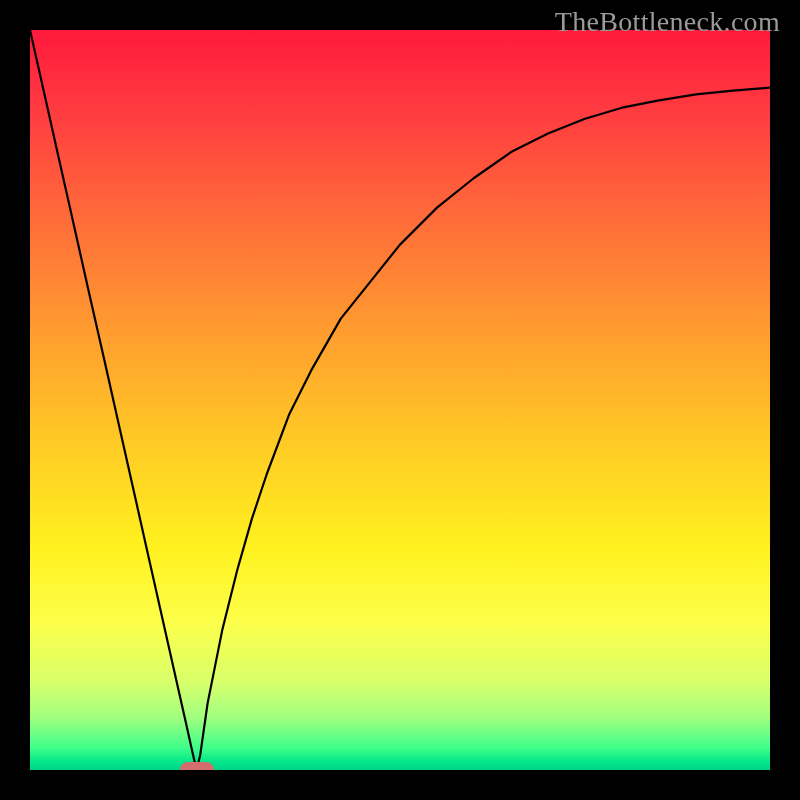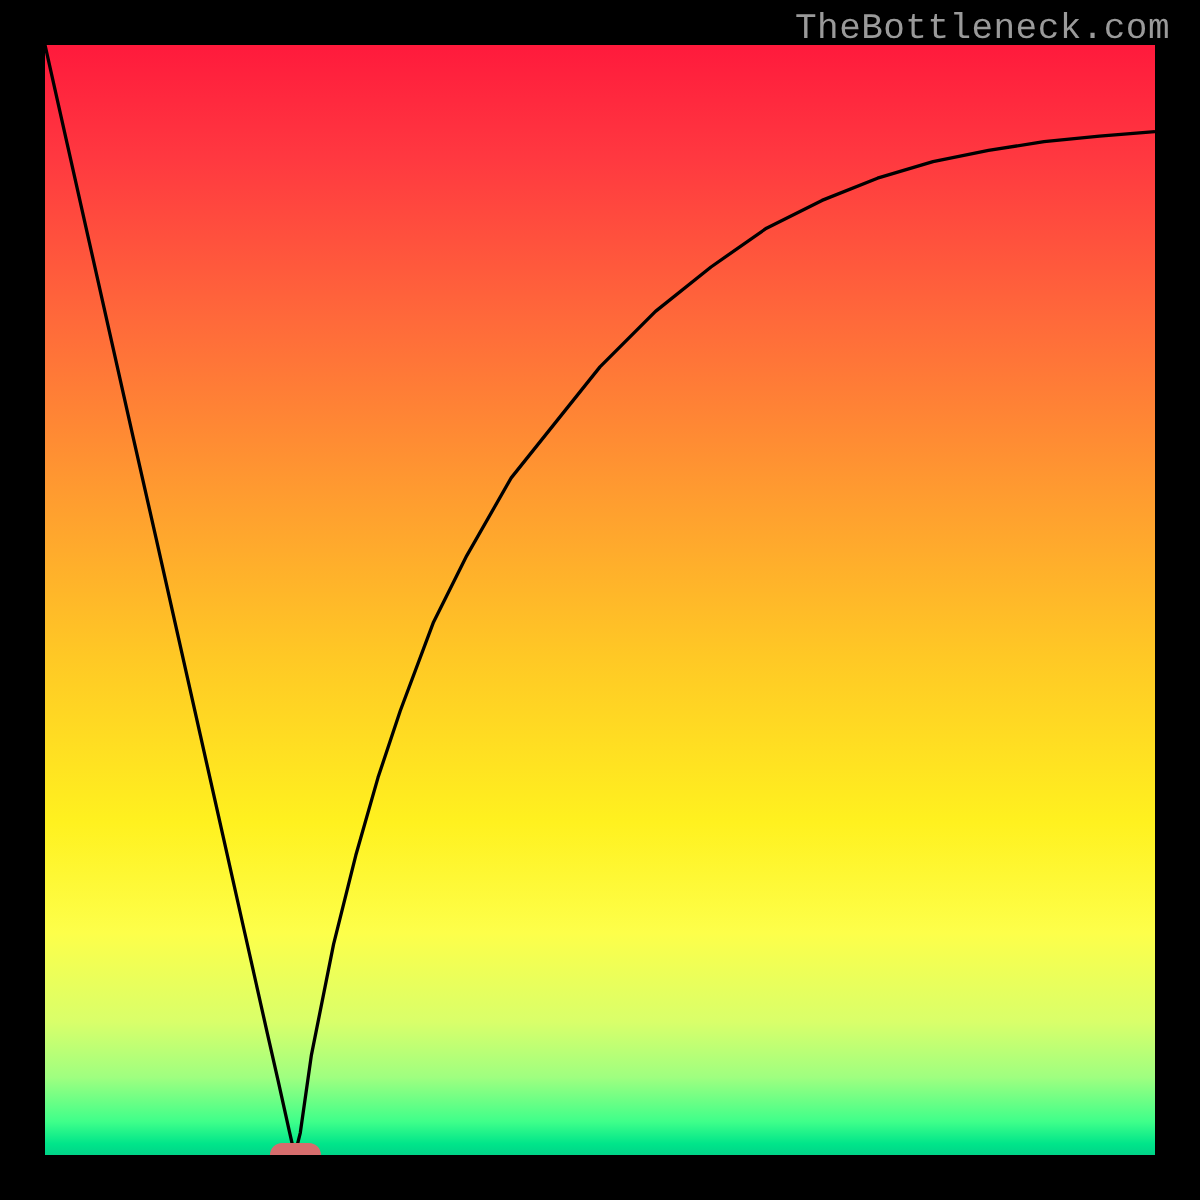--- a/index.html
+++ b/index.html
@@ -55,22 +55,22 @@
     height: 16px;
     border-radius: 999px;
     background: #d66d6d;
     transform: translate(-50%, -50%);
   }
   .watermark {
     position: absolute;
     top: 6px;
     right: 20px;
     color: #9a9a9a;
-    font-family: Liberation Mono, monospace;
-    font-size: 24px;
+    font-family: Liberation Serif, serif;
+    font-size: 28px;
     letter-spacing: 0.3px;
   }
 </style>
 </head>
 <body>
 
 <div class="frame">
   <div class="plot-area">
     <div class="gradient"></div>
     <svg class="curve" viewBox="0 0 740 740" preserveAspectRatio="none">

